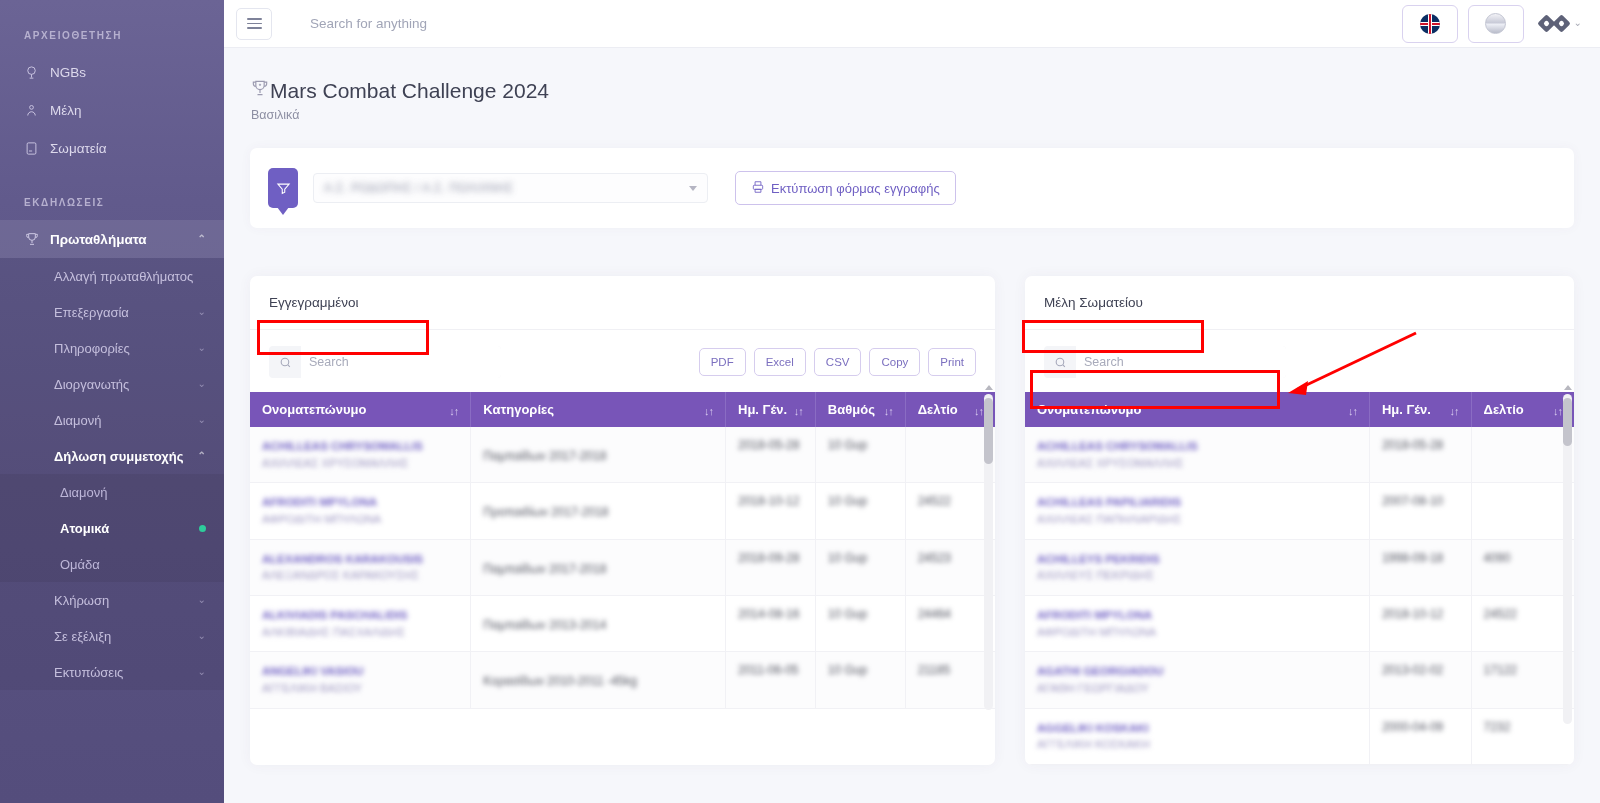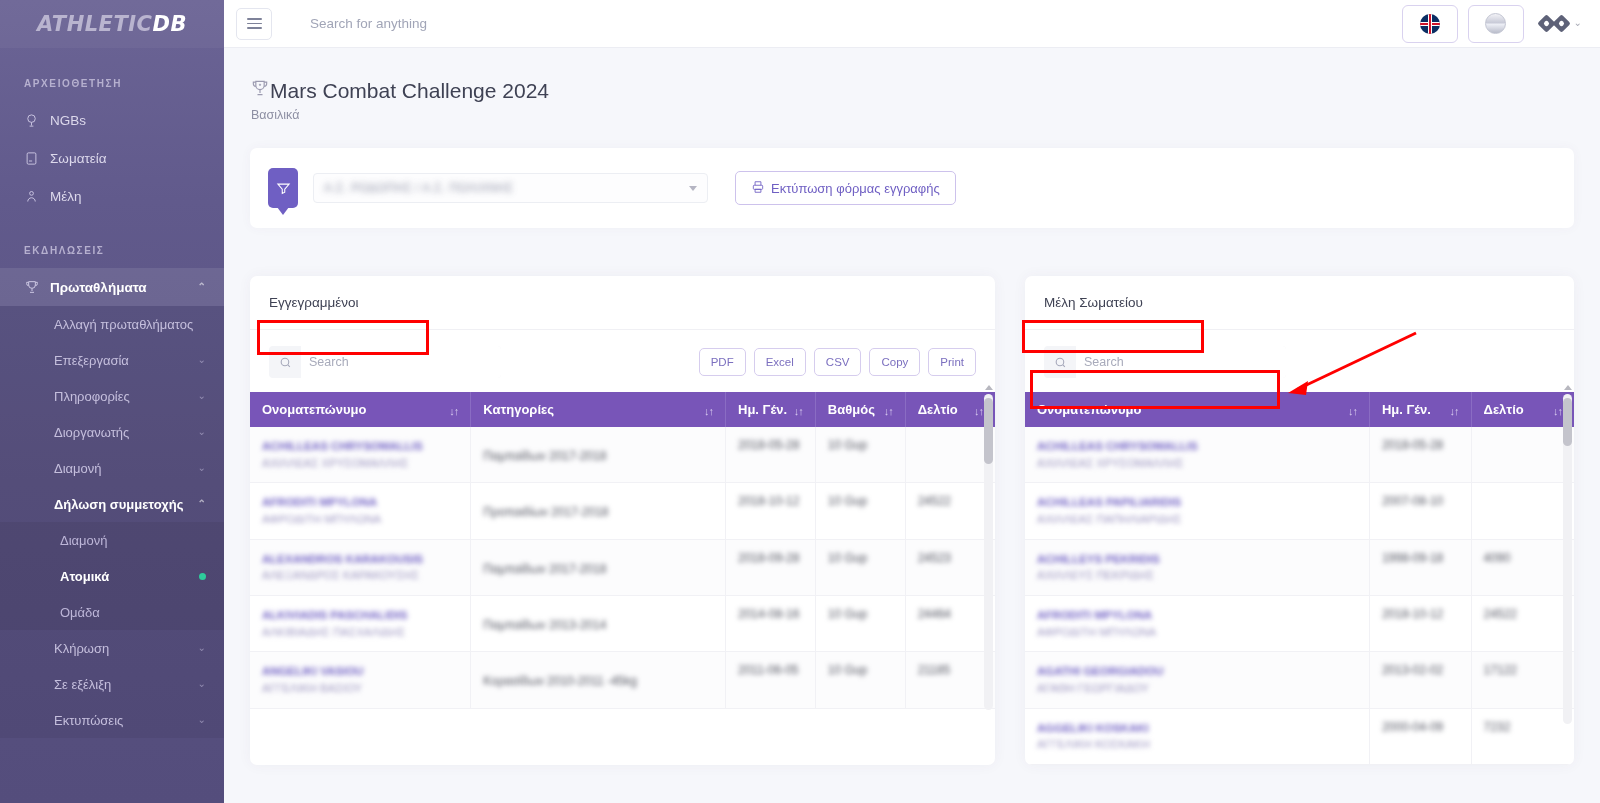--- a/index.html
+++ b/index.html
@@ -152,56 +152,51 @@
   .vsb .arrow{ position:absolute; top:-9px; left:1px; width:0;height:0;
     border-left:4px solid transparent;border-right:4px solid transparent;border-bottom:5px solid #b7b7bf;}
   
   .annot{ position:absolute; border:3px solid #ff0000; pointer-events:none; z-index:40;}
   #arrow{ position:absolute; z-index:41; pointer-events:none;}
 </style>
 </head>
 <body>
 
 <div id="sidebar">
-  <div id="brand">
-    <div class="brand-txt">
-      <span class="brand-a">ATHLETIC</span><span class="brand-b">DB</span>
-    </div>
-  </div>
 
   <div class="sb-section">ΑΡΧΕΙΟΘΕΤΗΣΗ</div>
 
   <div class="sb-item">
     <span class="ico">
       <svg width="15" height="15" viewBox="0 0 24 24" fill="none" stroke="currentColor" stroke-width="1.5">
           <circle cx="12" cy="9" r="6"></circle>
           <path d="M12 15v5M9 21h6"></path>
         </svg>
     </span>
     <span class="lbl">NGBs</span>
   </div>
 
   <div class="sb-item">
     <span class="ico">
       <svg width="15" height="15" viewBox="0 0 24 24" fill="none" stroke="currentColor" stroke-width="1.5">
+          <circle cx="12" cy="7" r="3"></circle>
+          <path d="M6 20c0-3.3 2.7-6 6-6s6 2.7 6 6"></path>
+        </svg>
+    </span>
+    <span class="lbl">Μέλη</span>
+  </div>
+
+  <div class="sb-item">
+    <span class="ico">
+      <svg width="15" height="15" viewBox="0 0 24 24" fill="none" stroke="currentColor" stroke-width="1.5">
           <rect x="5" y="3" width="14" height="18" rx="2"></rect>
           <path d="M8 16h5"></path>
         </svg>
     </span>
     <span class="lbl">Σωματεία</span>
-  </div>
-
-  <div class="sb-item">
-    <span class="ico">
-      <svg width="15" height="15" viewBox="0 0 24 24" fill="none" stroke="currentColor" stroke-width="1.5">
-          <circle cx="12" cy="7" r="3"></circle>
-          <path d="M6 20c0-3.3 2.7-6 6-6s6 2.7 6 6"></path>
-        </svg>
-    </span>
-    <span class="lbl">Μέλη</span>
   </div>
 
   <div class="sb-section">ΕΚΔΗΛΩΣΕΙΣ</div>
 
   <div class="sb-item active">
     <span class="ico">
       <svg width="16" height="16" viewBox="0 0 24 24" fill="none" stroke="currentColor" stroke-width="1.5">
           <path d="M7 4h10v5a5 5 0 0 1-10 0V4z"></path>
           <path d="M7 5H4v2a3 3 0 0 0 3 3M17 5h3v2a3 3 0 0 1-3 3"></path>
           <path d="M12 14v4M9 20h6"></path>

